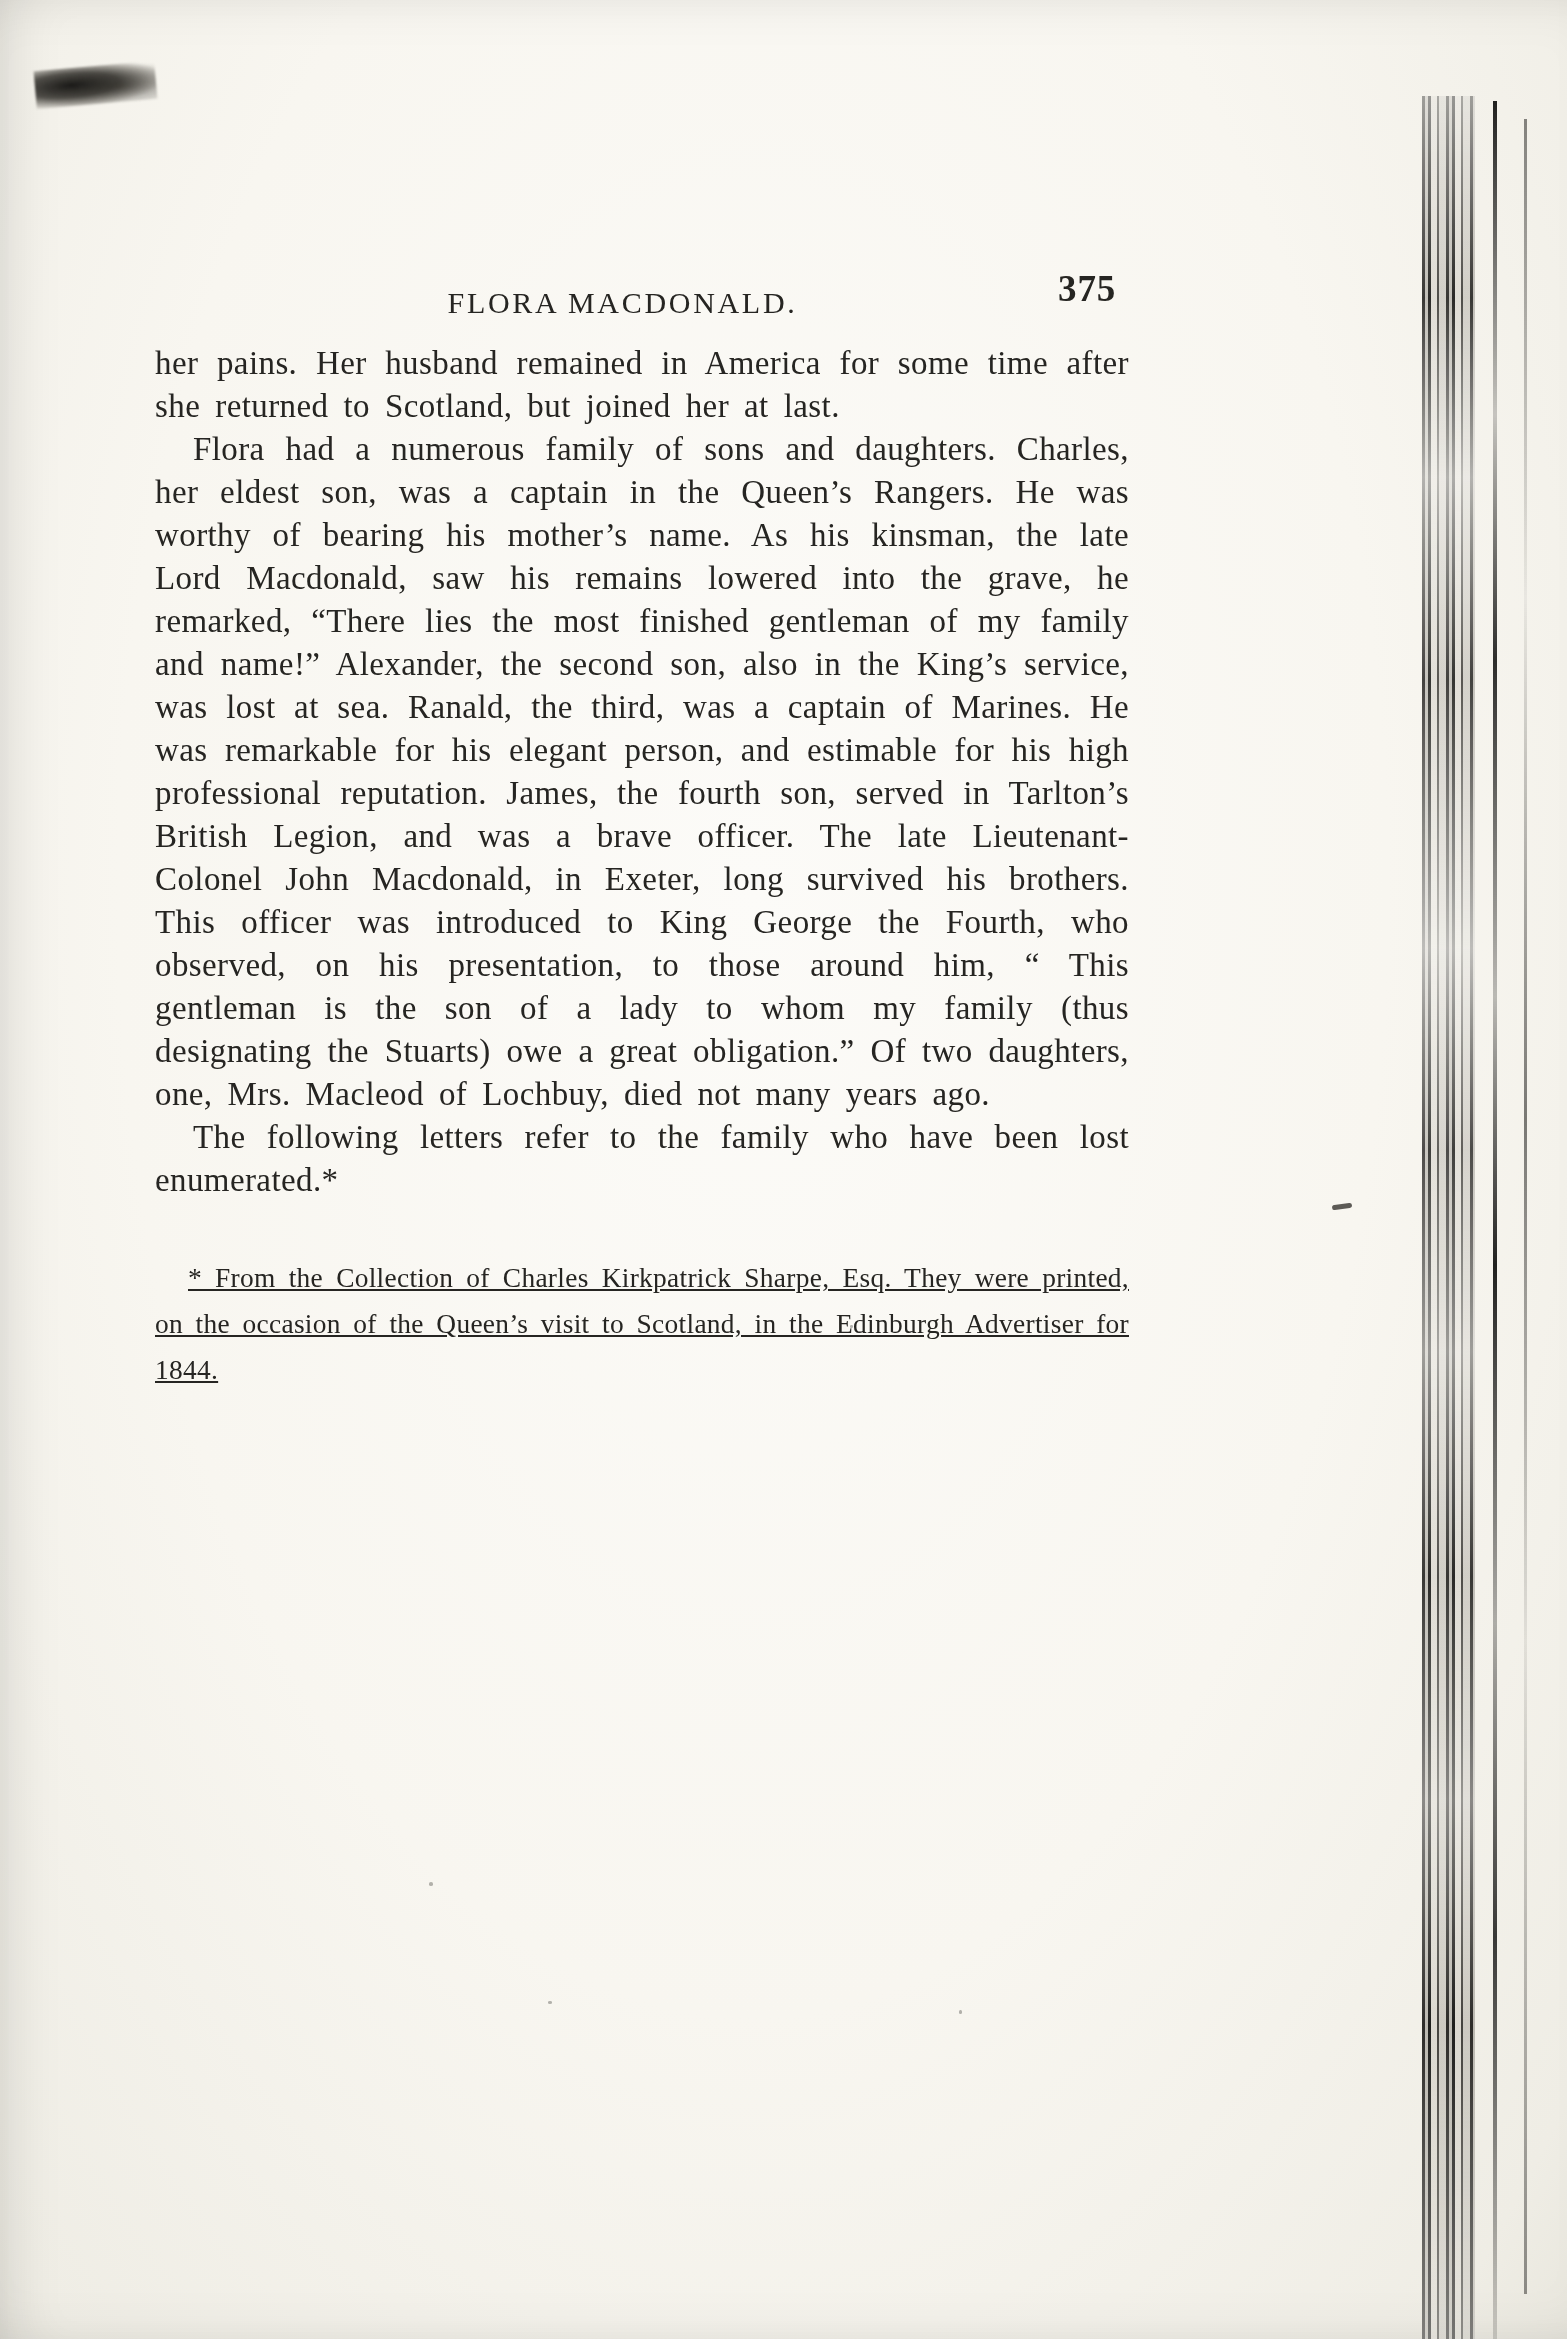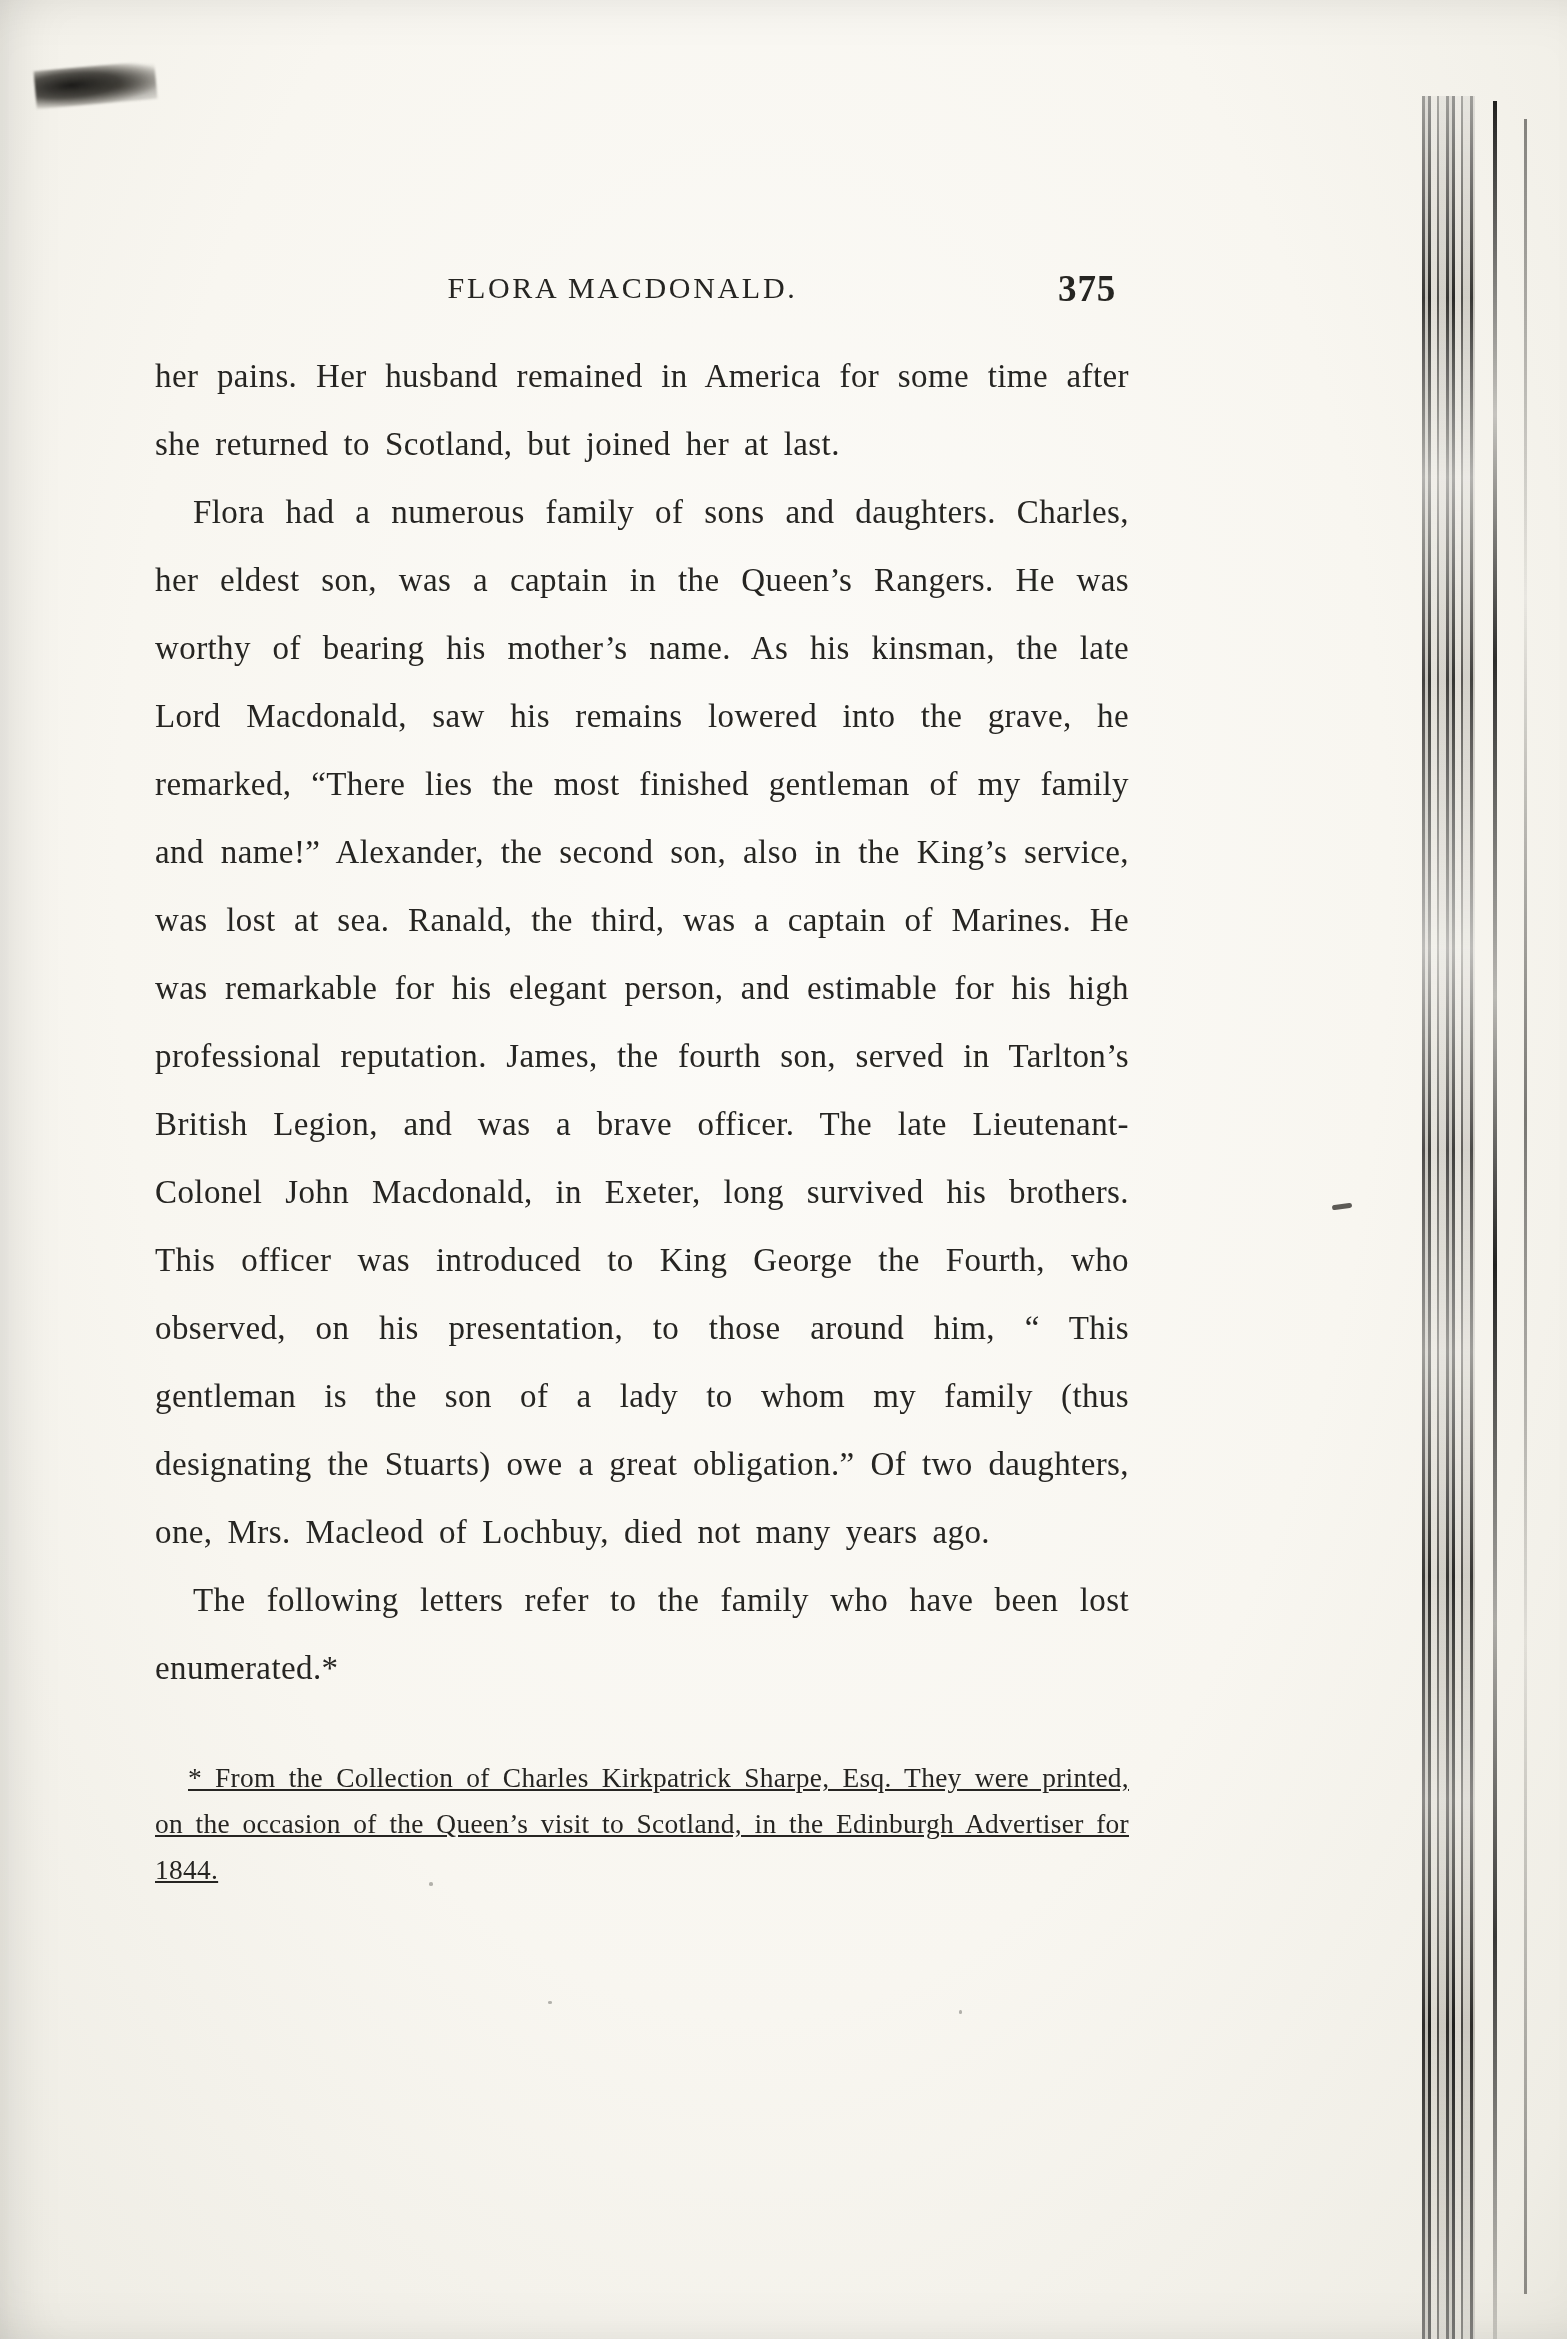--- a/index.html
+++ b/index.html
@@ -117,37 +117,37 @@
   }
   .header-row {
     position: relative;
     height: 48px;
     margin-bottom: 27.4px;
   }
   .running-title {
     position: absolute;
     left: 48%;
     transform: translateX(-50%);
-    top: 4px;
+    top: 19px;
     font-size: 30px;
     letter-spacing: 2.7px;
     white-space: nowrap;
   }
   .page-number {
     position: absolute;
     right: 12.8px;
     top: 0;
     font-size: 37px;
     letter-spacing: 0.9px;
     font-weight: bold;
   }
   .para {
     margin: 0;
     font-size: 33px;
-    line-height: 68px;
+    line-height: 43px;
     text-align: justify;
     word-spacing: 6.4px;
     letter-spacing: 0.4px;
   }
   .para.indent { text-indent: 38px; }
   .footnote {
     margin: 53px 0 0 0;
     font-size: 27.4px;
     line-height: 46px;
     text-align: justify;

